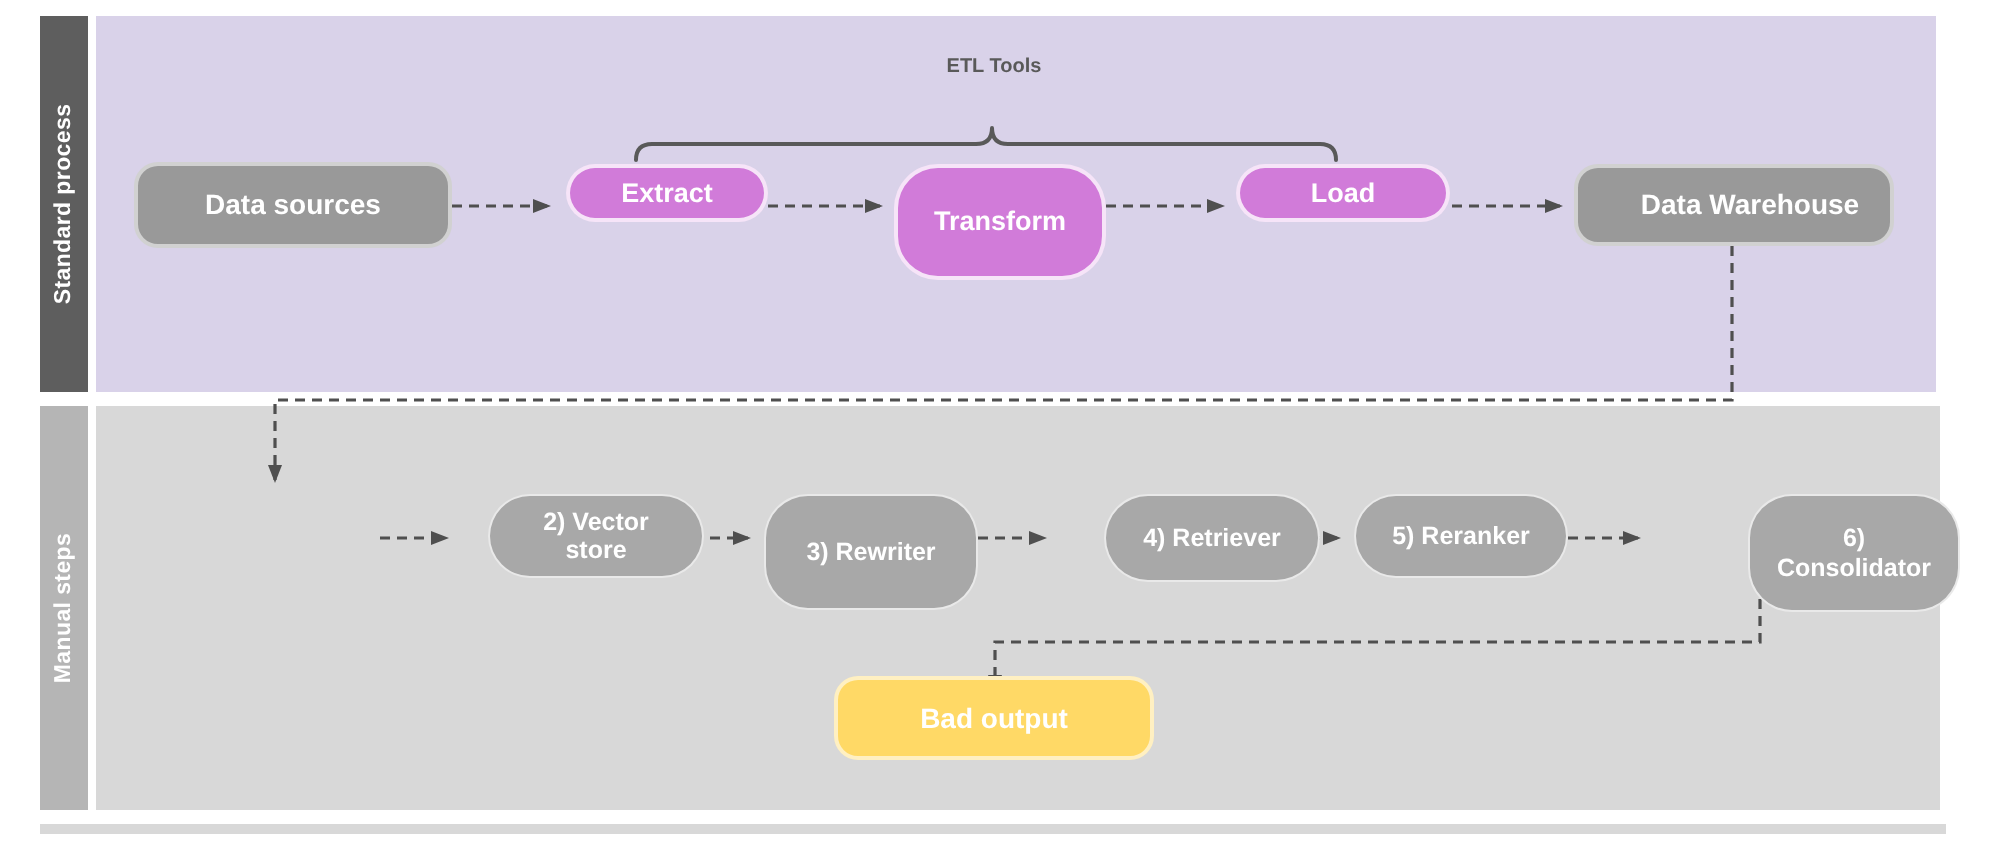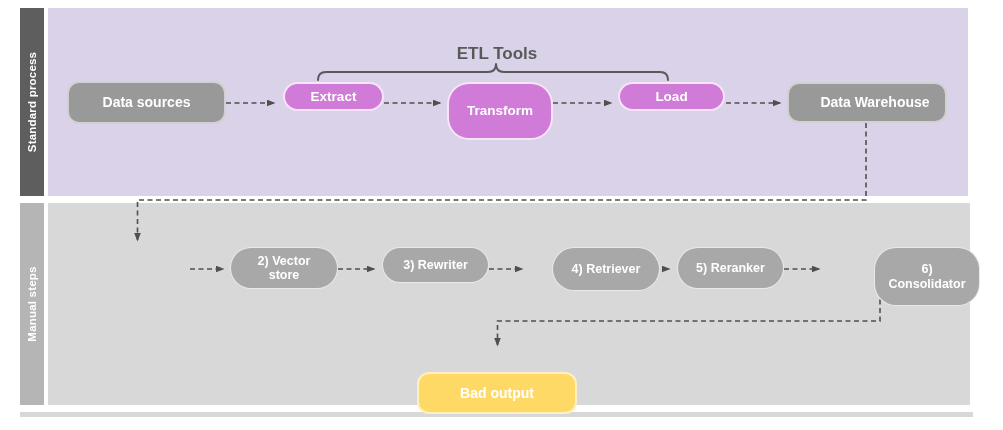--- a/index.html
+++ b/index.html
@@ -94,24 +94,24 @@
     font-size: 12.5px;
     padding: 0 12px;
   }
   .node.bad {
     background: var(--bad_output_fill, #ffd966);
     border: 2px solid rgba(255,255,255,0.6);
     font-size: 14px;
   }
   .etl-label {
     position: absolute;
-    left: 437px; top: 44px;
+    left: 437px; top: 28px;
     width: 120px;
     text-align: center;
-    font-size: 17px;
+    font-size: 10px;
     font-weight: bold;
     color: var(--bracket_stroke, #595959);
   }
 </style>
 </head>
 <body>
 
 <div class="canvas">
 
   <div class="lane-header standard">
@@ -165,37 +165,37 @@
 
   <div class="node etl-pill" style="left:618px; top:82px; width:107px; height:29px;">
     <span>Load</span>
   </div>
 
   <div class="node box" style="left:787px; top:82px; width:160px; height:41px;padding-left:16px;">
     <span>Data Warehouse</span>
   </div>
 
 
-  <div class="node gray-pill" style="left:230px; top:247px; width:108px; height:42px;">
+  <div class="node gray-pill" style="left:244px; top:247px; width:108px; height:42px;">
     <span>2) Vector store</span>
   </div>
 
-  <div class="node gray-pill" style="left:382px; top:247px; width:107px; height:36px;">
+  <div class="node gray-pill" style="left:382px; top:247px; width:107px; height:58px;">
     <span>3) Rewriter</span>
   </div>
 
   <div class="node gray-pill" style="left:552px; top:247px; width:108px; height:44px;">
     <span>4) Retriever</span>
   </div>
 
   <div class="node gray-pill" style="left:677px; top:247px; width:107px; height:42px;">
     <span>5) Reranker</span>
   </div>
 
   <div class="node gray-pill" style="left:874px; top:247px; width:106px; height:59px;justify-content:center;">
     <span>6) Consolidator</span>
   </div>
 
-  <div class="node bad" style="left:417px; top:372px; width:160px; height:42px;">
+  <div class="node bad" style="left:417px; top:338px; width:160px; height:42px;">
     <span>Bad output</span>
   </div>
 
 </div>
 
 </body></html>

